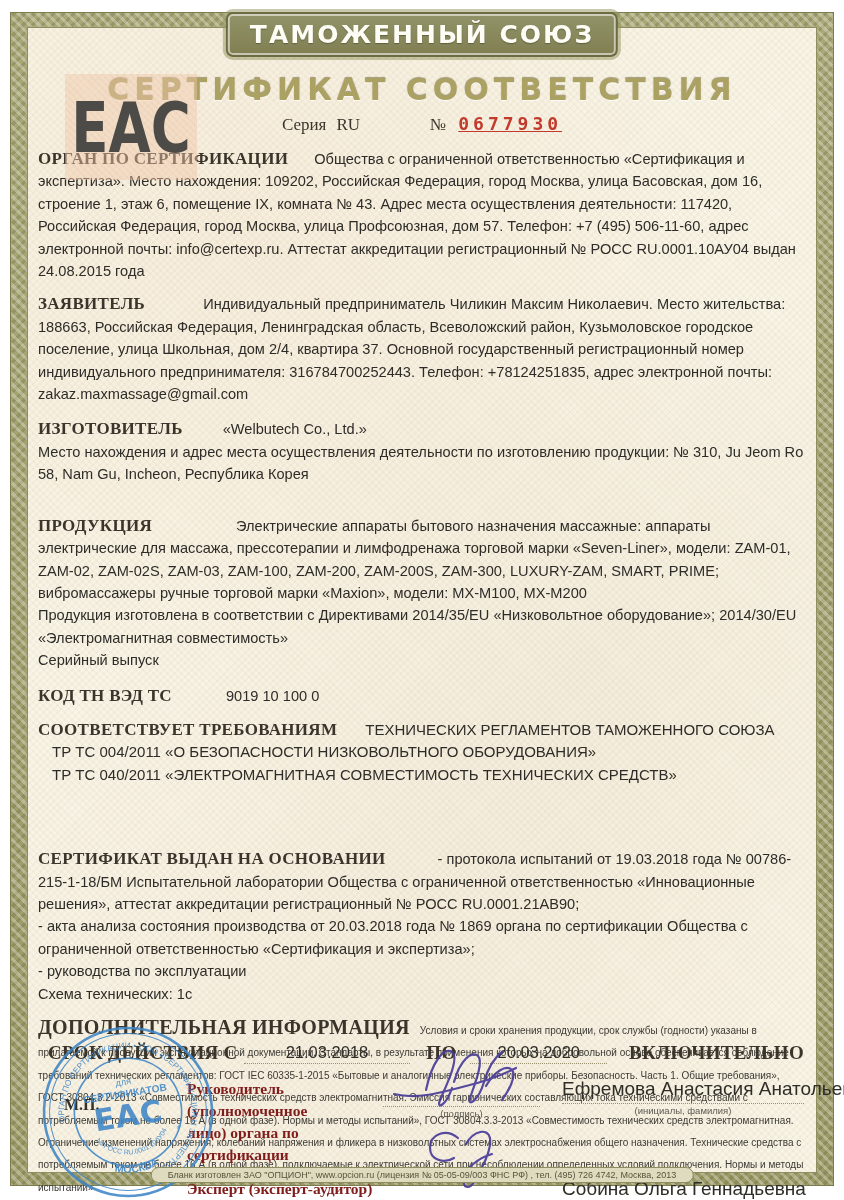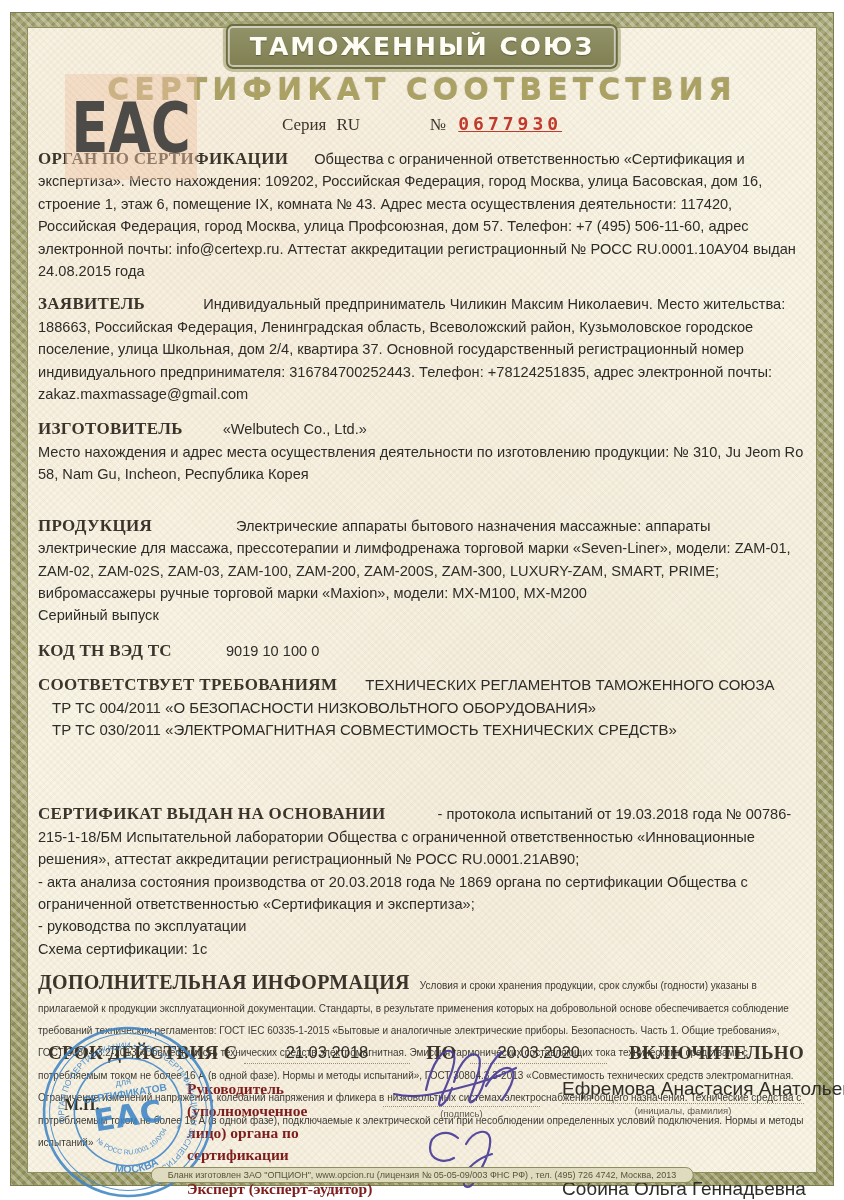--- a/index.html
+++ b/index.html
@@ -26,21 +26,21 @@
       radial-gradient(circle at 72% 55%, rgba(186,160,118,.08), transparent 46%),
       radial-gradient(circle at 45% 85%, rgba(214,160,130,.07), transparent 40%),
       repeating-linear-gradient(45deg, rgba(188,168,128,.07) 0 2px, transparent 2px 5px),
       repeating-linear-gradient(-45deg, rgba(188,168,128,.07) 0 2px, transparent 2px 5px),
       #f8f4e6;
   }
   .content { position:relative; padding:14px 10px 0 10px; height:100%; box-sizing:border-box; }
 
   
   .banner {
-    position:absolute; top:24px; left:50%; transform:translateX(-50%);
+    position:absolute; top:12px; left:50%; transform:translateX(-50%);
     z-index:7; padding:6px 22px;
     background:linear-gradient(#93936a, #7f7f52);
     border:2px solid #6c6c42; border-radius:7px;
     box-shadow: inset 0 0 0 2px rgba(255,255,255,.55), 0 0 0 3px rgba(154,154,103,.55);
     color:#fdfdf6; font-size:25px; font-weight:bold; letter-spacing:2px;
     font-family:"DejaVu Sans", sans-serif; white-space:nowrap;
     text-shadow:0 1px 1px rgba(60,60,30,.5);
   }
   
   .eacmark {
@@ -162,36 +162,37 @@
 
       <p class="sec mt-app"><span class="h g2">ЗАЯВИТЕЛЬ</span><span>Индивидуальный предприниматель Чиликин Максим Николаевич. Место жительства: 188663, Российская Федерация, Ленинградская область, Всеволожский район, Кузьмоловское городское поселение, улица Школьная, дом 2/4, квартира 37. Основной государственный регистрационный номер индивидуального предпринимателя: 316784700252443. Телефон: +78124251835, адрес электронной почты: zakaz.maxmassage@gmail.com</span></p>
 
       <div class="mt-man">
         <p class="sec"><span class="h g3">ИЗГОТОВИТЕЛЬ</span><span>«Welbutech Co., Ltd.»</span></p>
         <p class="sec">Место нахождения и адрес места осуществления деятельности по изготовлению продукции: № 310, Ju Jeom Ro 58, Nam Gu, Incheon, Республика Корея</p>
       </div>
 
       <div class="mt-prod">
         <p class="sec"><span class="h g4">ПРОДУКЦИЯ</span><span>Электрические аппараты бытового назначения массажные: аппараты электрические для массажа, прессотерапии и лимфодренажа торговой марки «Seven-Liner», модели: ZAM-01, ZAM-02, ZAM-02S, ZAM-03, ZAM-100, ZAM-200, ZAM-200S, ZAM-300, LUXURY-ZAM, SMART, PRIME; вибромассажеры ручные торговой марки «Maxion», модели: MX-M100, MX-M200</span></p>
+        <p class="sec">Продукция изготовлена в соответствии с Директивами 2014/35/EU «Низковольтное оборудование»; 2014/30/EU «Электромагнитная совместимость»</p>
         <p class="sec">Серийный выпуск</p>
       </div>
 
       <p class="sec mt-tnv"><span class="h g5">КОД ТН ВЭД ТС</span><span>9019 10 100 0</span></p>
 
       <div class="mt-comp">
         <p class="sec"><span class="h g6">СООТВЕТСТВУЕТ ТРЕБОВАНИЯМ</span><span class="upper">ТЕХНИЧЕСКИХ РЕГЛАМЕНТОВ ТАМОЖЕННОГО СОЮЗА</span></p>
         <p class="sec upper indent">ТР ТС 004/2011 «О БЕЗОПАСНОСТИ НИЗКОВОЛЬТНОГО ОБОРУДОВАНИЯ»</p>
-        <p class="sec upper indent">ТР ТС 030/2011 «ЭЛЕКТРОМАГНИТНАЯ СОВМЕСТИМОСТЬ ТЕХНИЧЕСКИХ СРЕДСТВ»</p>
+        <p class="sec upper indent">ТР ТС 040/2011 «ЭЛЕКТРОМАГНИТНАЯ СОВМЕСТИМОСТЬ ТЕХНИЧЕСКИХ СРЕДСТВ»</p>
       </div>
 
       <div class="mt-basis">
         <p class="sec"><span class="h g7">СЕРТИФИКАТ ВЫДАН НА ОСНОВАНИИ</span><span>- протокола испытаний от 19.03.2018 года № 00786-215-1-18/БМ Испытательной лаборатории Общества с ограниченной ответственностью «Инновационные решения», аттестат аккредитации регистрационный № РОСС RU.0001.21АВ90;</span></p>
         <p class="sec">-  акта анализа состояния производства от 20.03.2018 года № 1869 органа по сертификации Общества с ограниченной ответственностью «Сертификация и экспертиза»;</p>
         <p class="sec">- руководства по эксплуатации</p>
-        <p class="sec">Схема сертификации: 1с</p>
+        <p class="sec">Схема технических: 1с</p>
       </div>
 
       <p class="sec mt-add"><span class="h h-add g8">ДОПОЛНИТЕЛЬНАЯ ИНФОРМАЦИЯ</span><span class="tiny">Условия и сроки хранения продукции, срок службы (годности) указаны в прилагаемой к продукции эксплуатационной документации. Стандарты, в результате применения которых на добровольной основе обеспечивается соблюдение требований технических регламентов: ГОСТ IEC 60335-1-2015 «Бытовые и аналогичные электрические приборы. Безопасность. Часть 1. Общие требования», ГОСТ 30804.3.2-2013 «Совместимость технических средств электромагнитная. Эмиссия гармонических составляющих тока техническими средствами с потребляемым током не более 16 А (в одной фазе). Нормы и методы испытаний», ГОСТ 30804.3.3-2013 «Совместимость технических средств электромагнитная. Ограничение изменений напряжения, колебаний напряжения и фликера в низковольтных системах электроснабжения общего назначения. Технические средства с потребляемым током не более 16 А (в одной фазе), подключаемые к электрической сети при несоблюдении определенных условий подключения. Нормы и методы испытаний»</span></p>
 
     </div>
   </div>
 
   <div class="bottom">
     <div class="vrow">
       <span class="h">СРОК ДЕЙСТВИЯ С</span>

